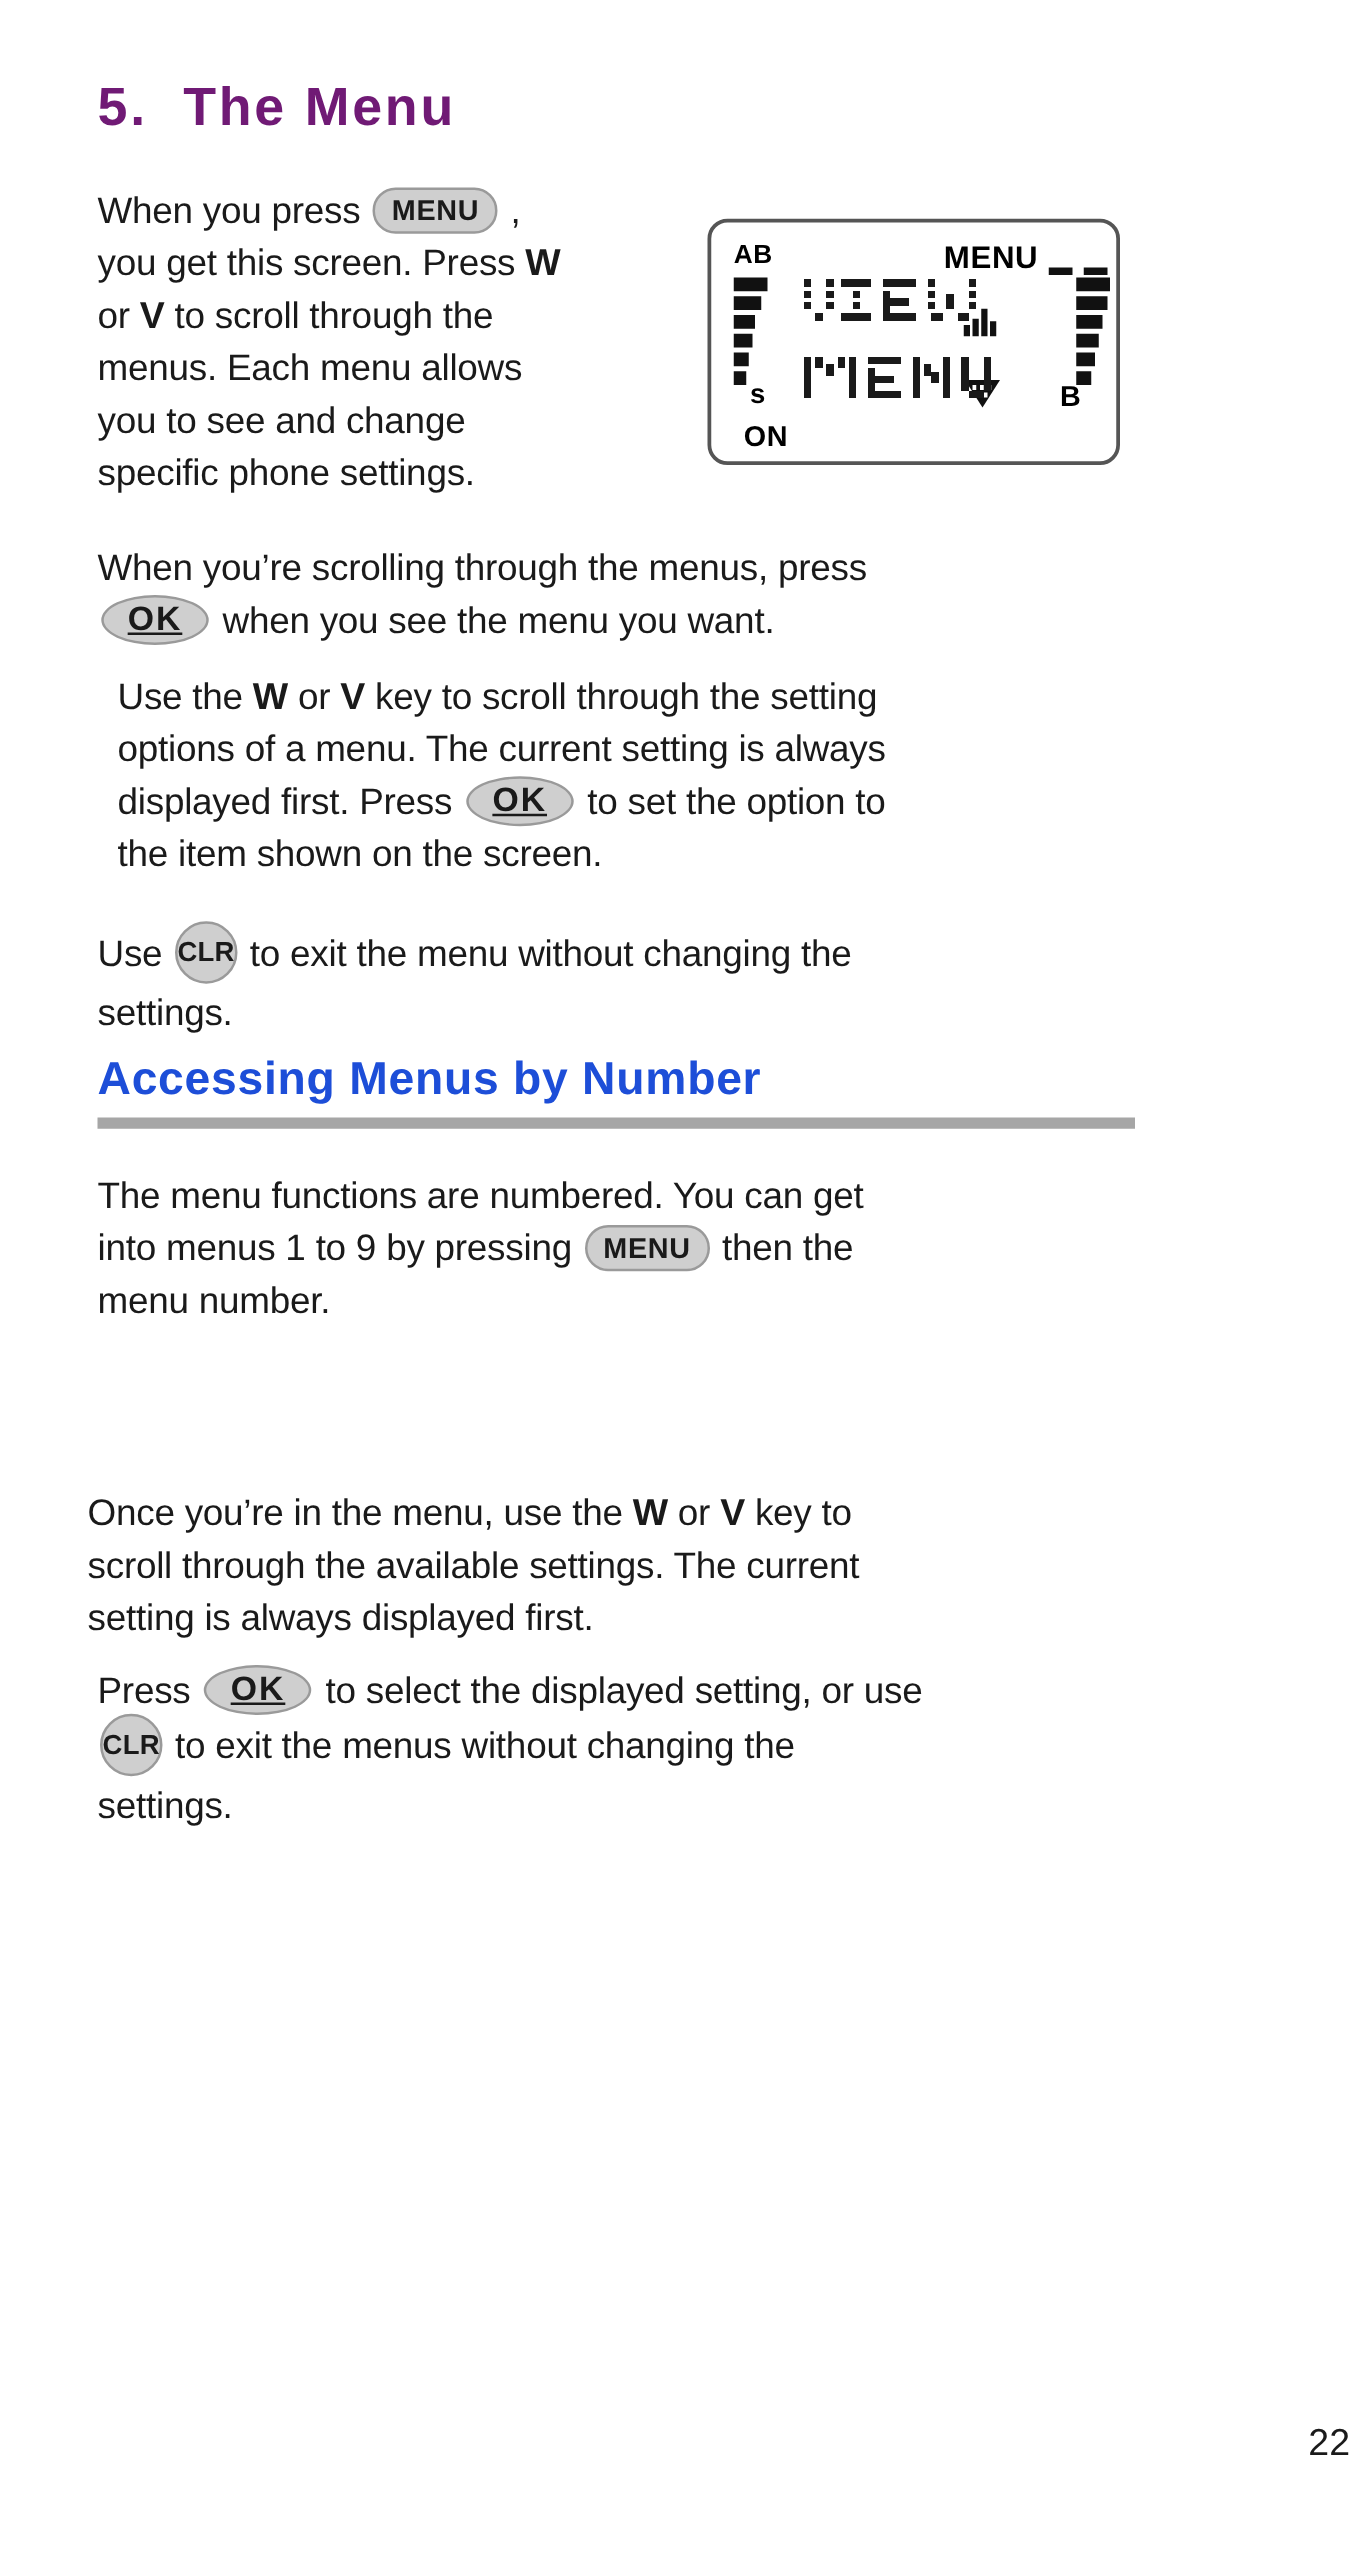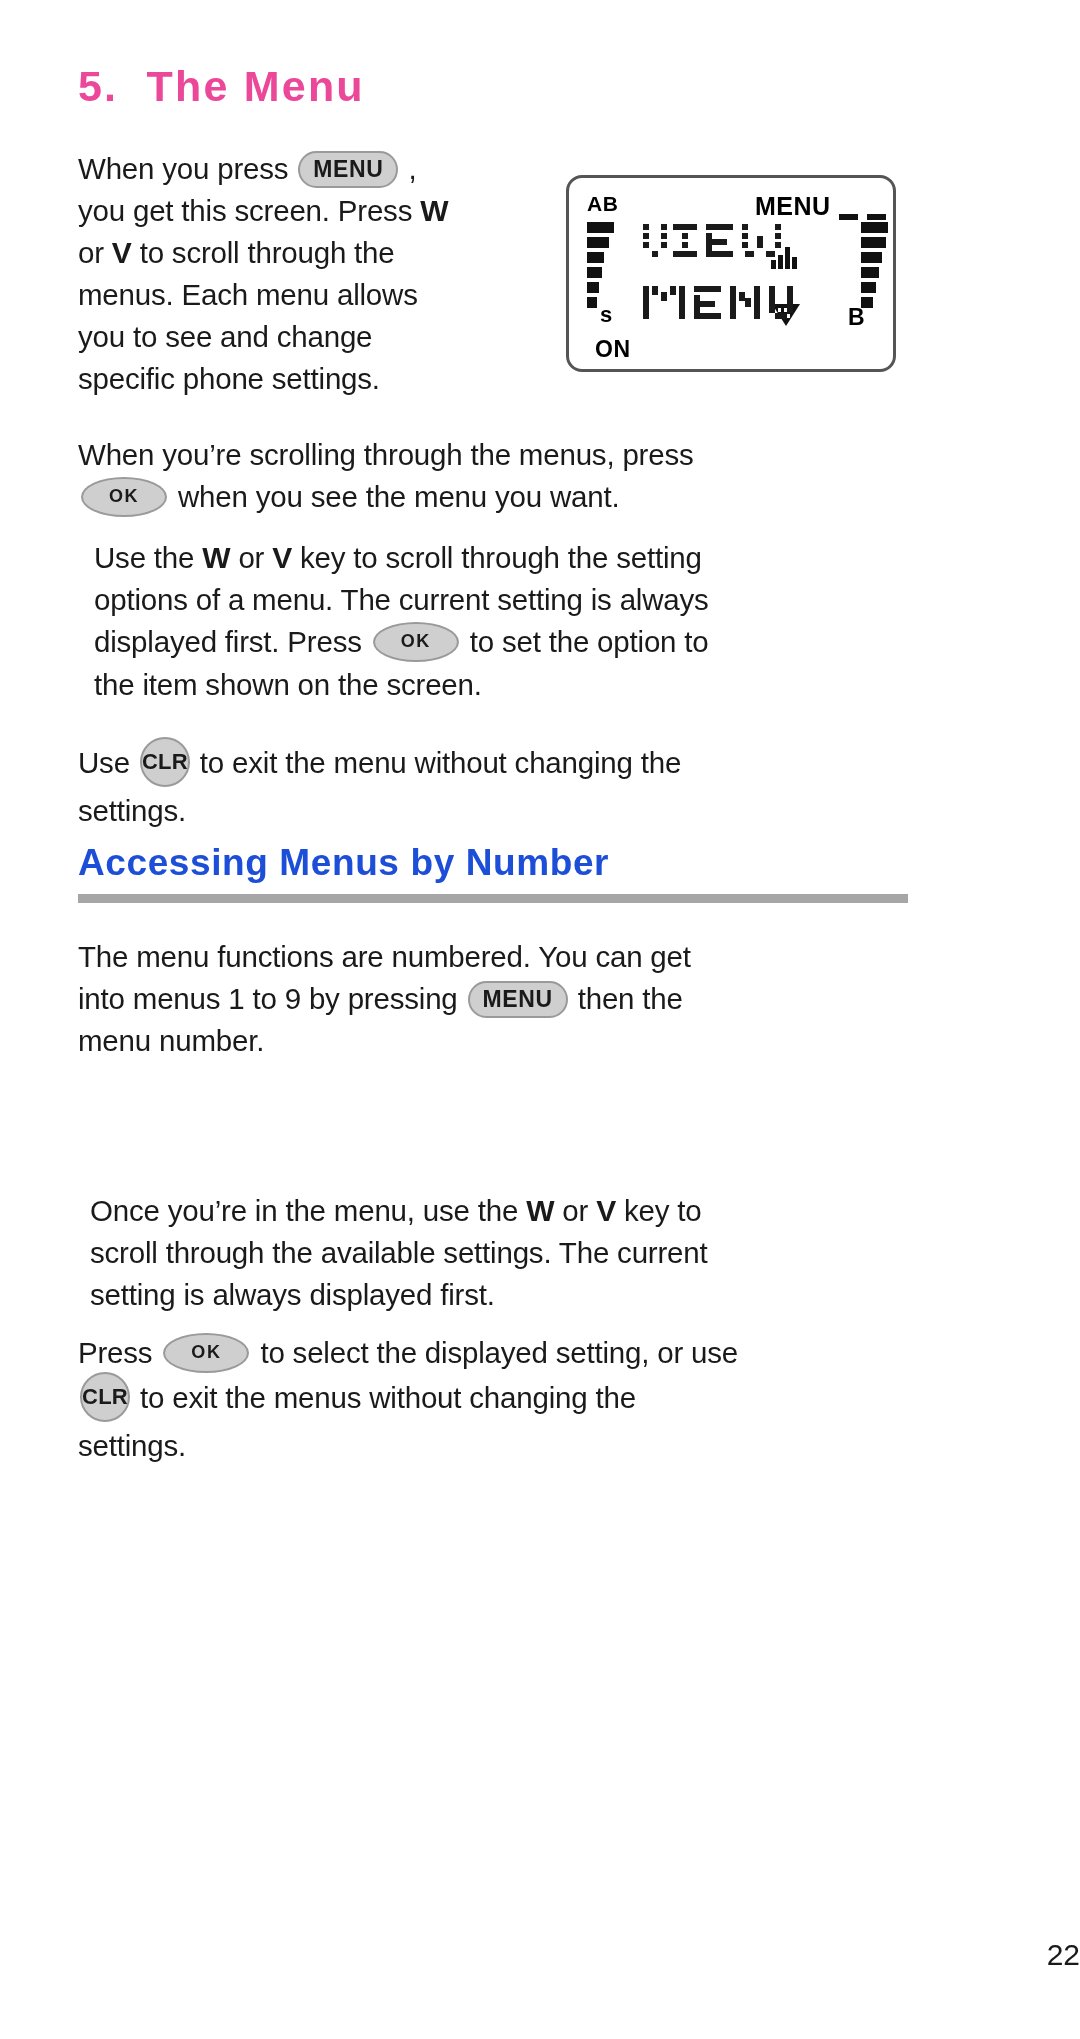--- a/index.html
+++ b/index.html
@@ -24,21 +24,21 @@
   }
 
   
   .chapter-title {
     position: absolute;
     left: 78px;
     top: 62px;
     font-size: 43px;
     font-weight: bold;
     letter-spacing: 2.2px;
-    color: #ec4899;
+    color: #701a75;
     white-space: pre;
   }
 
   
   .para {
     position: absolute;
     font-size: 29.5px;
     line-height: 42px;
     color: #1a1a1a;
     letter-spacing: -0.2px;
@@ -72,26 +72,27 @@
     line-height: 26px;
     margin: 0 2px;
     position: relative;
     top: -2px;
   }
   .key-ok {
     border-radius: 50%/50%;
     border: 2.5px solid #9a9a9a;
     width: 86px;
     height: 40px;
-    font-size: 18px;
+    font-size: 27px;
     letter-spacing: 1.6px;
     line-height: 35px;
     margin: 0 3px;
     position: relative;
     top: -2px;
+    text-decoration: underline;
   }
   .key-clr {
     border-radius: 50%;
     border: 2.5px solid #9a9a9a;
     width: 50px;
     height: 50px;
     font-size: 22px;
     letter-spacing: 0.2px;
     line-height: 45px;
     margin: 0 2px;
@@ -330,21 +331,21 @@
   </div>
 
   <div class="section-heading" style="top:842px;">Accessing Menus by Number</div>
   <div class="heading-rule" style="top:894px; width:830px;"></div>
 
   <div class="para wide" style="left:78px; top:936px;">
     <span>The menu functions are numbered. You can get into menus 1 to 9 by pressing </span><span class="key key-menu">MENU</span><span> then the menu number.</span>
   </div>
 
 
-  <div class="para wide" style="left:90px; top:1190px;">
+  <div class="para wide" style="left:70px; top:1190px;">
     <span>Once you’re in the menu, use the  </span><span class="bold-key">W</span><span> or </span><span class="bold-key">V</span><span>  key to scroll through the available settings. The current setting is always displayed first.</span>
   </div>
 
   <div class="para wide" style="left:78px; top:1332px;">
     <span>Press </span><span class="key key-ok">OK</span><span> to select the displayed setting, or use </span><span class="key key-clr">CLR</span><span> to exit the menus without changing the settings.</span>
   </div>
 
   <div class="page-number">22</div>
 
 </div>

